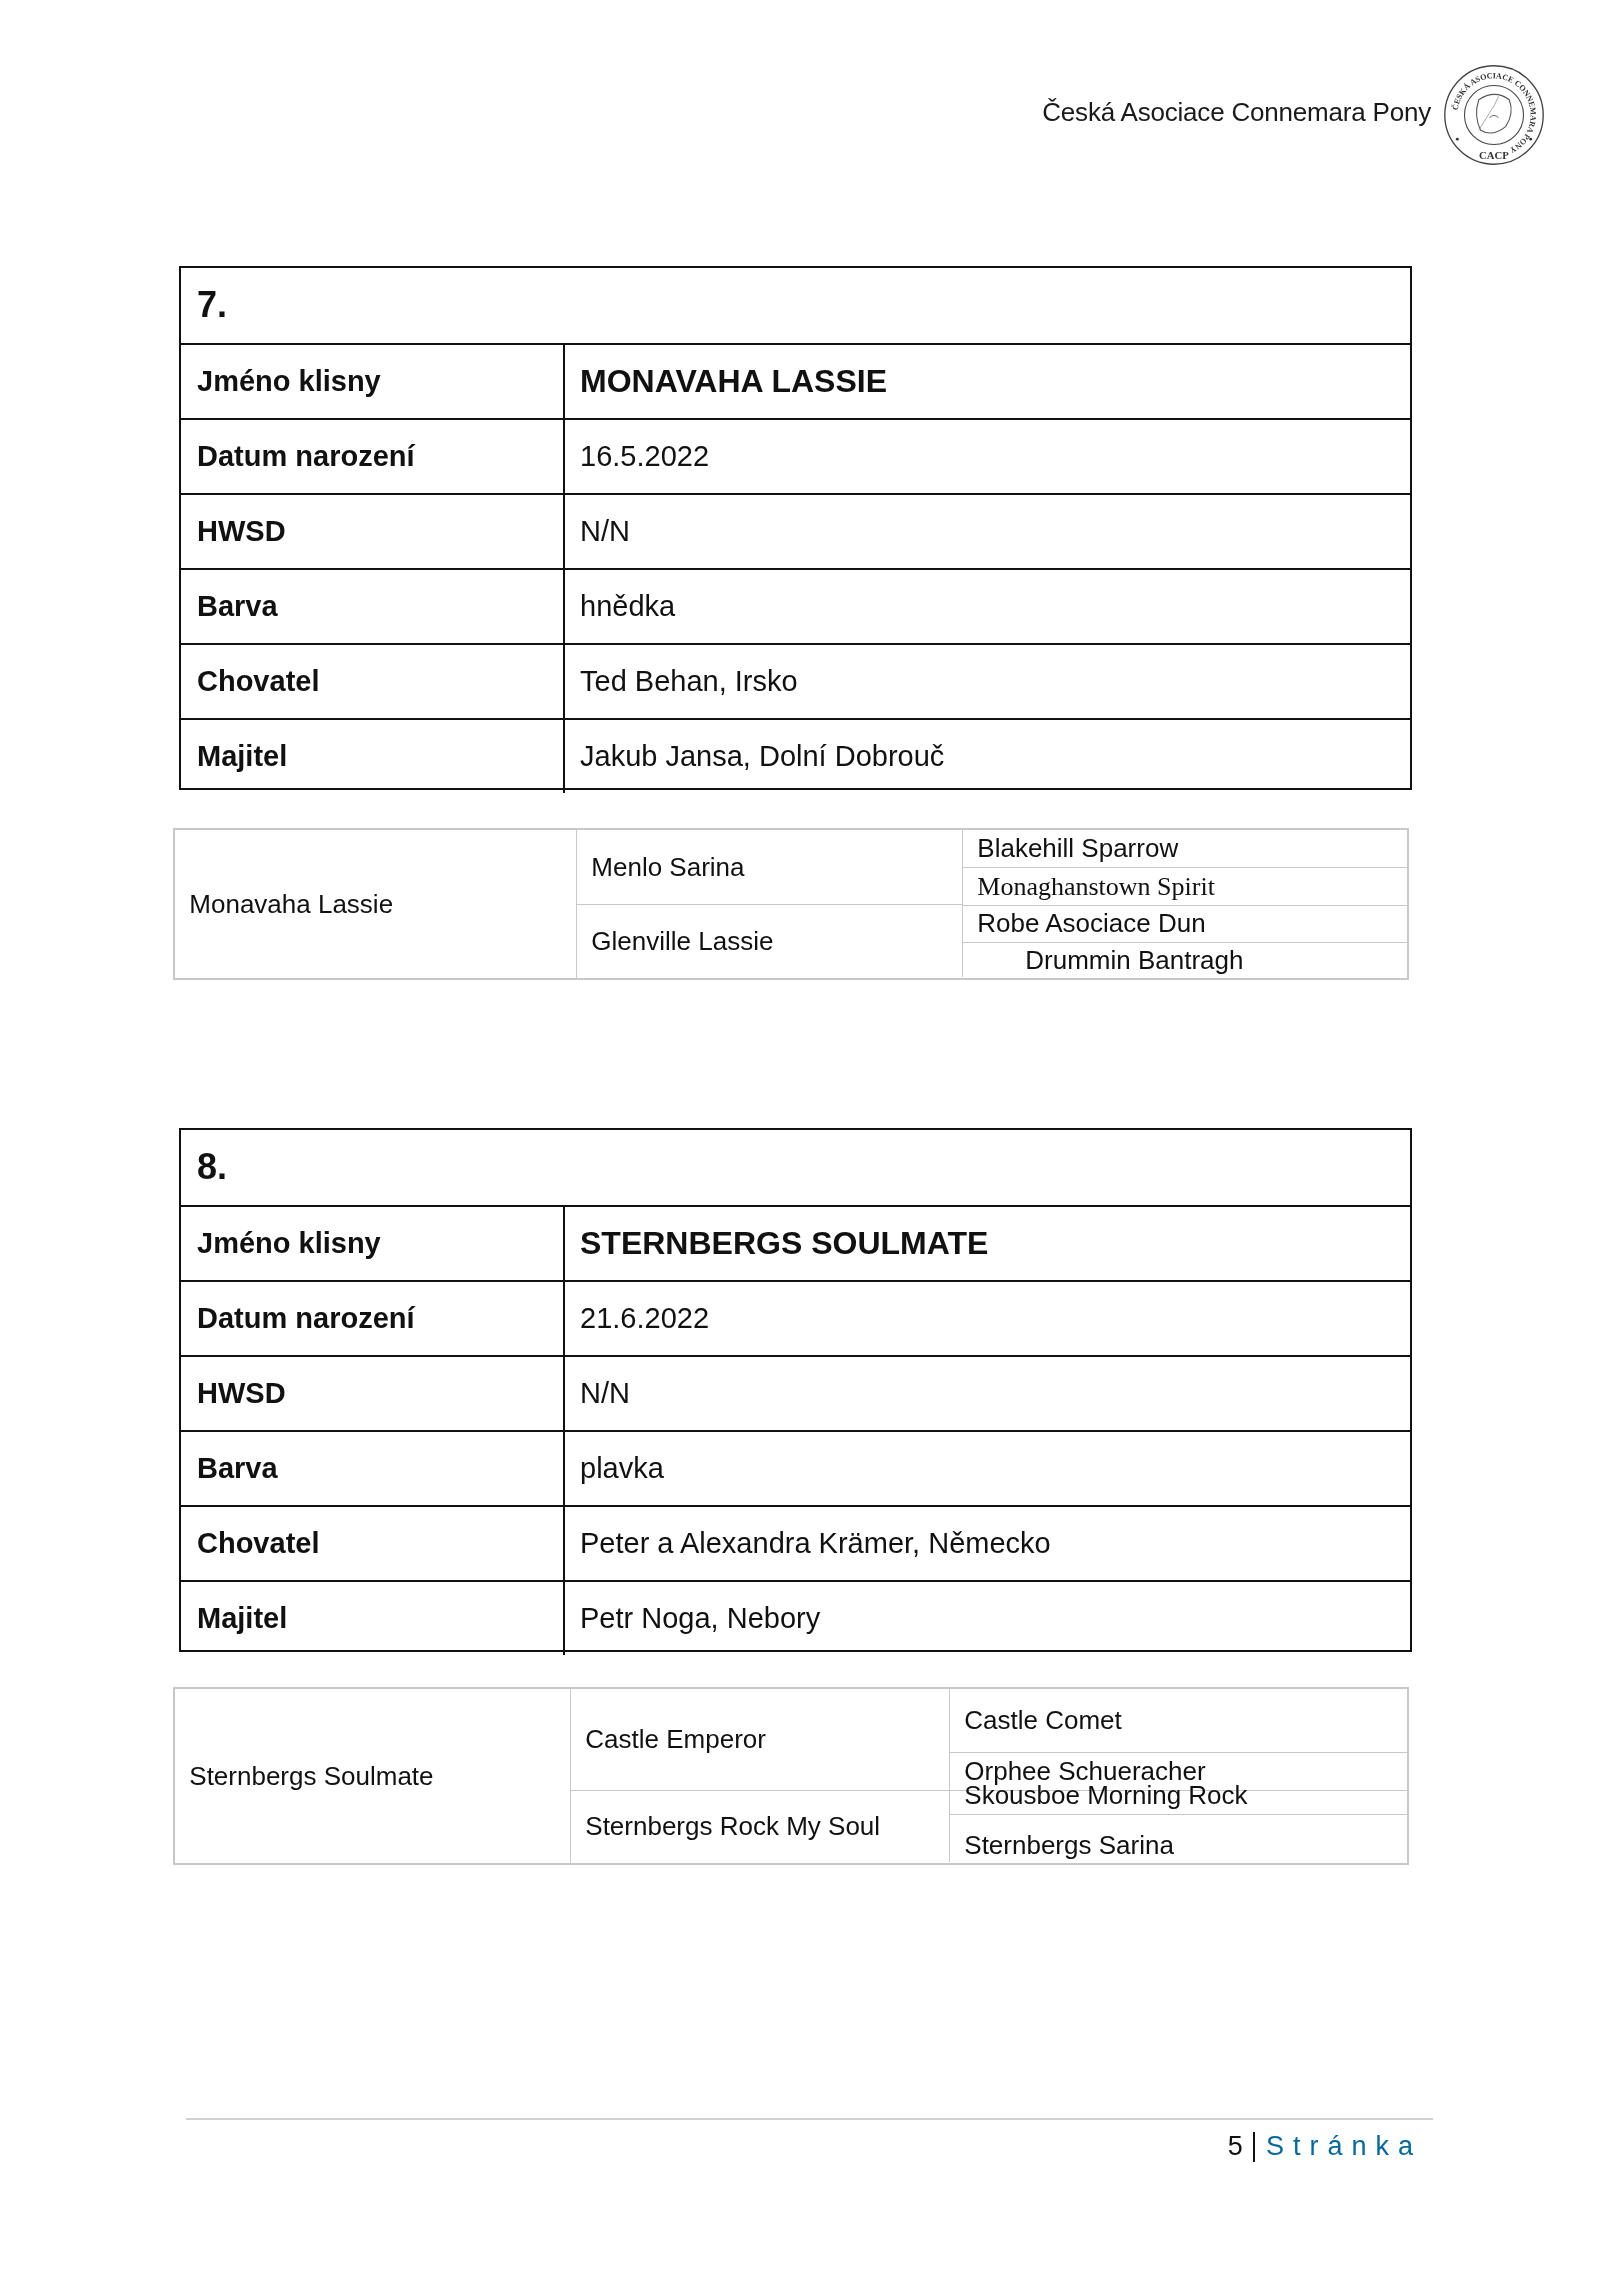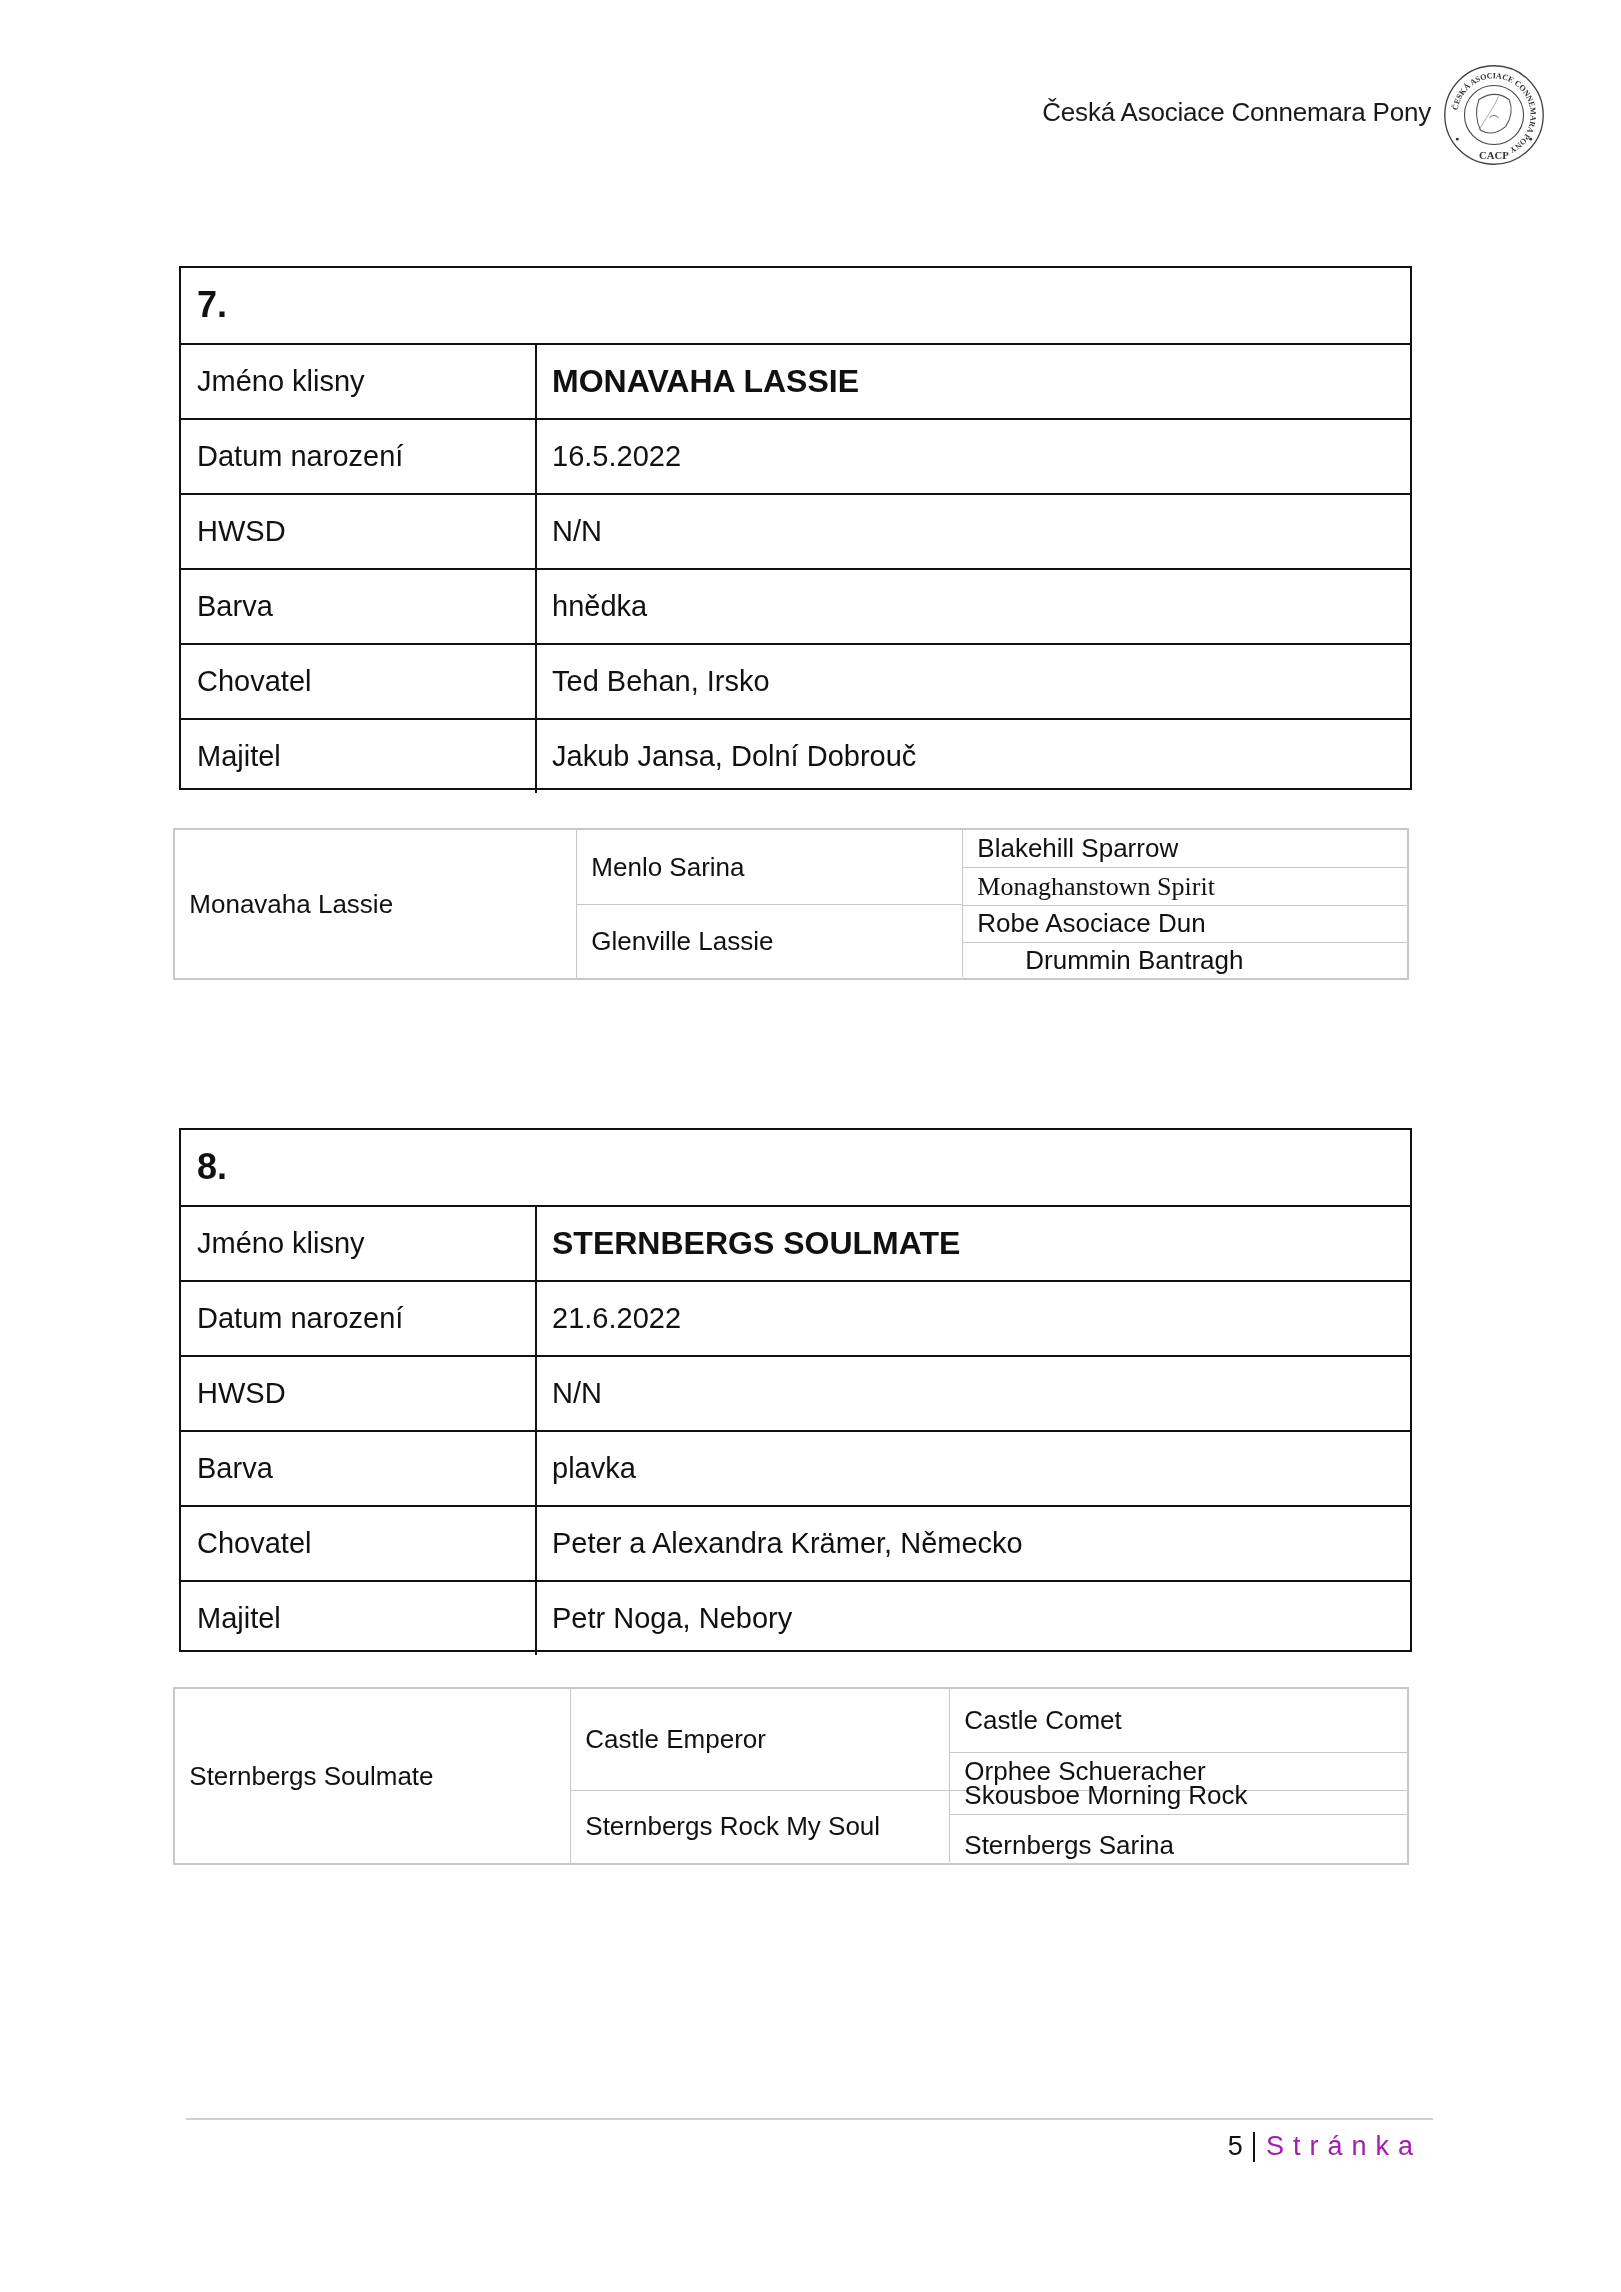--- a/index.html
+++ b/index.html
@@ -18,22 +18,22 @@
     .info {
       position: absolute; left: 179px; width: 1233px;
       border: 2.7px solid #111; box-sizing: border-box;
     }
     .info .row { display: flex; height: 75px; border-top: 2.2px solid #111; box-sizing: border-box; }
     .info .row:first-child { border-top: none; }
     .info .num {
       font-weight: bold; font-size: 36px; padding-left: 16px; line-height: 74px;
     }
     .info .label {
-      width: 356px; border-right: 2.2px solid #111; box-sizing: border-box;
-      font-size: 29px; padding-left: 16px; display: flex; align-items: center;
+      width: 384px; border-right: 2.2px solid #111; box-sizing: border-box;
+      font-size: 29px; padding-left: 16px; display: flex; align-items: center; font-weight: bold;
     }
     .info .value {
       flex: 1; font-size: 29px; padding-left: 15px; display: flex; align-items: center;
     }
     .info .value.bold { font-weight: bold; font-size: 32px; }
     
     .ped {
       position: absolute; left: 173px; width: 1236px;
       border: 2.7px solid #c8c8c8; box-sizing: border-box;
     }
@@ -55,21 +55,21 @@
     .ped .c3.last { border-bottom: none; }
     .footer-line {
       position: absolute; left: 186px; top: 2118px; width: 1247px; height: 1.8px; background: #d0d0d0;
     }
     .footer {
       position: absolute; right: 199px; top: 2131px; font-size: 27px;
       display: flex; align-items: center;
     }
     .footer .pg { color: #111; }
     .footer .sep { display: inline-block; width: 1.8px; height: 30px; background: #111; margin: 0 10.7px 0 10.7px; }
-    .footer .word { color: #a21caf; letter-spacing: 9px; }
+    .footer .word { color: #0369a1; letter-spacing: 9px; }
   </style>
 </head>
 <body>
 
 <div class="header-text">Česká Asociace Connemara Pony</div>
 <svg class="logo" viewBox="0 0 114 114">
   <defs>
     <path id="ringpath" d="M 57 57 m -41 0 a 41 41 0 1 1 82 0 a 41 41 0 1 1 -82 0"></path>
   </defs>
   <circle cx="57" cy="57" r="55" fill="none" stroke="#444" stroke-width="1.5"></circle>

